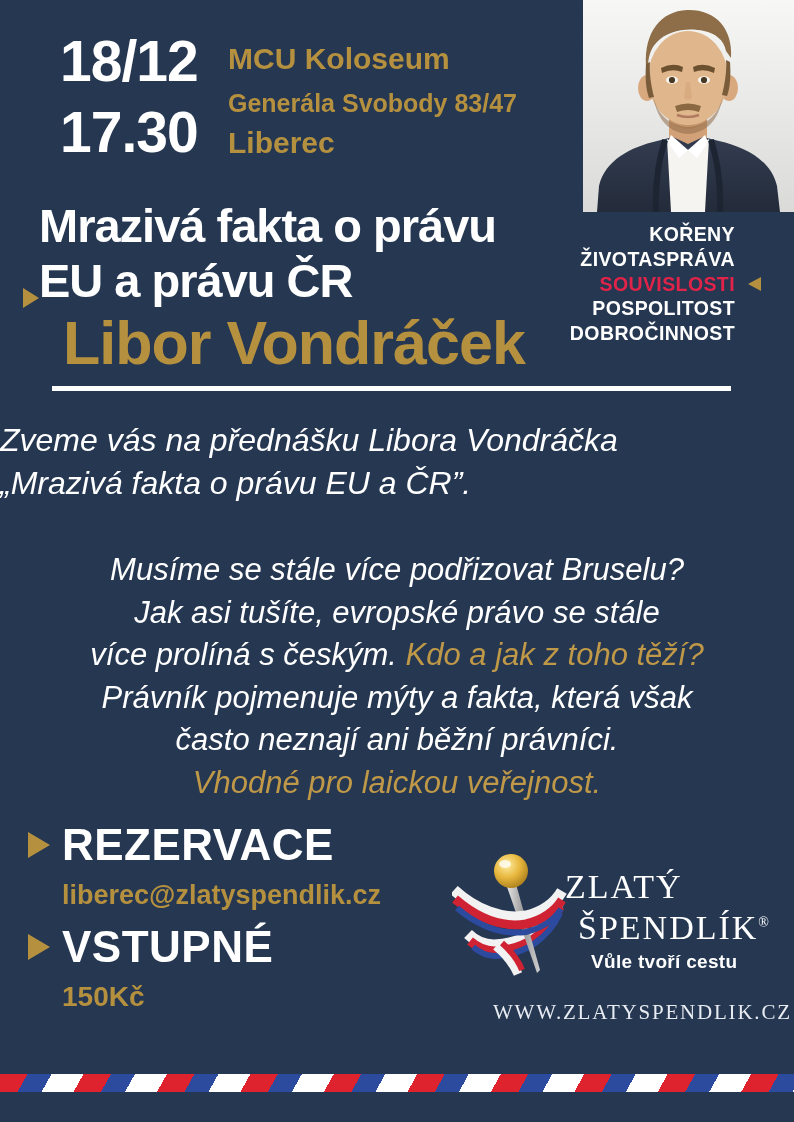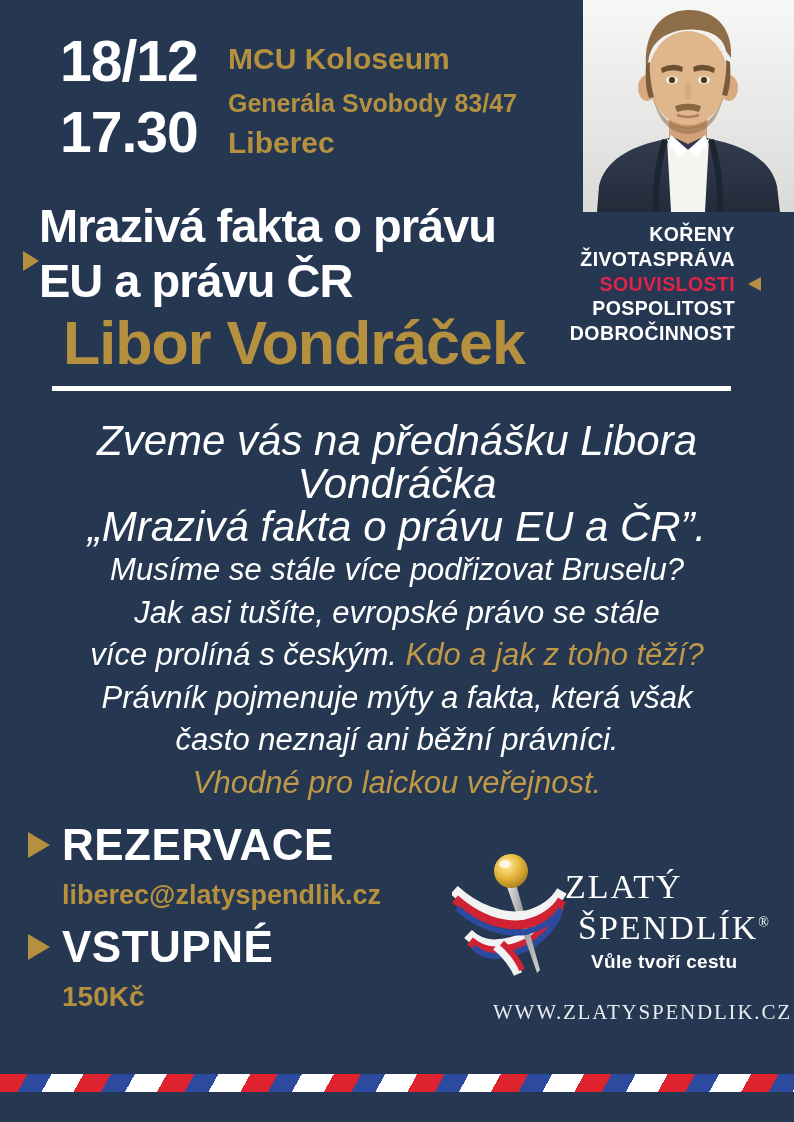--- a/index.html
+++ b/index.html
@@ -22,33 +22,33 @@
   
   .keywords{position:absolute;right:59px;top:222px;text-align:right;
     color:#ffffff;font-weight:800;font-size:19.5px;line-height:24.8px;letter-spacing:.4px;}
   .kw{white-space:nowrap;}
   .kw-highlight{color:#e22349;position:relative;}
   .kw-arrow{position:absolute;right:-26px;top:5px;width:0;height:0;
     border-top:7px solid transparent;border-bottom:7px solid transparent;
     border-right:13px solid #b5913f;}
   
   .title-block{position:absolute;left:23px;top:198px;}
-  .title-row{display:flex;align-items:center;}
+  .title-row{display:flex;align-items:flex-end;}
   .bullet{width:0;height:0;border-top:10px solid transparent;
     border-bottom:10px solid transparent;border-left:16px solid #b5913f;}
   .title-row .bullet{margin-top:15px;}
   .title-text{margin-left:24px;color:#ffffff;font-size:47px;line-height:55px;
     font-weight:800;letter-spacing:-1px;}
   .speaker{margin-left:40px;margin-top:3px;color:#b5913f;font-size:61px;
     line-height:64px;font-weight:800;letter-spacing:-1px;}
   
   .divider{position:absolute;left:52px;top:386px;width:679px;height:5px;background:#ffffff;}
   
-  .intro{position:absolute;left:0;right:0;top:419px;text-align:center;
-    color:#ffffff;font-style:italic;font-size:42px;line-height:43px;}
+  .intro{position:absolute;left:0;right:0;top:419px;
+    color:#ffffff;font-style:italic;font-size:32px;line-height:43px;}
   .body-text{position:absolute;left:0;right:0;top:549px;text-align:center;
     color:#ffffff;font-style:italic;font-size:31px;line-height:42.5px;}
   .gold{color:#bf9848;}
   
   .reservace{position:absolute;left:28px;top:822px;}
   .res-row{display:flex;align-items:center;}
   .bullet-big{width:0;height:0;border-top:13px solid transparent;
     border-bottom:13px solid transparent;border-left:22px solid #b5913f;}
   .res-heading{margin-left:12px;color:#ffffff;font-size:44px;line-height:46px;
     font-weight:800;letter-spacing:.5px;}

